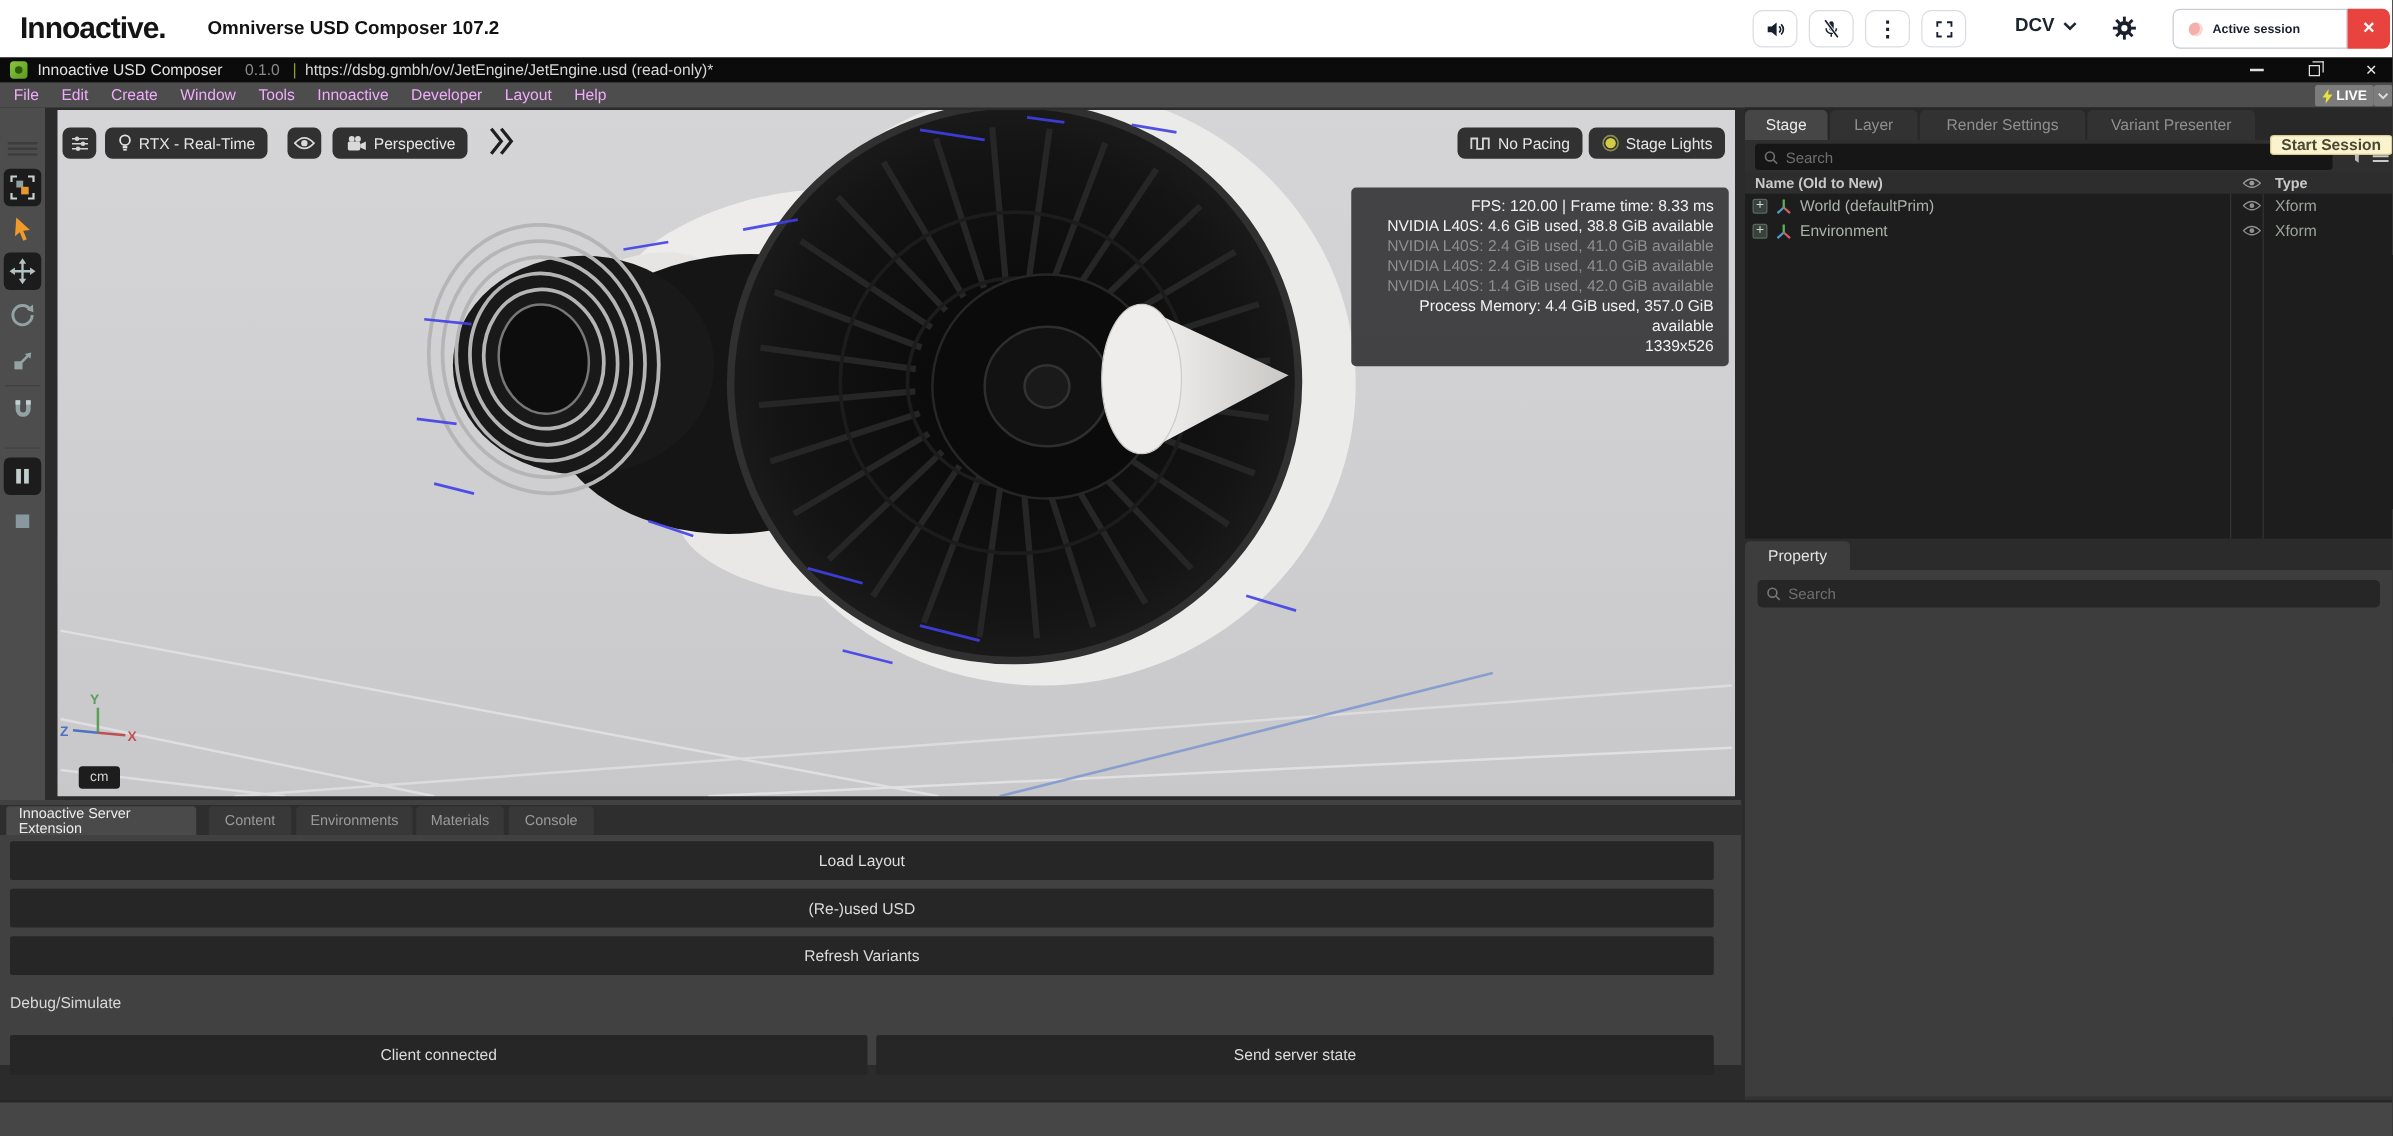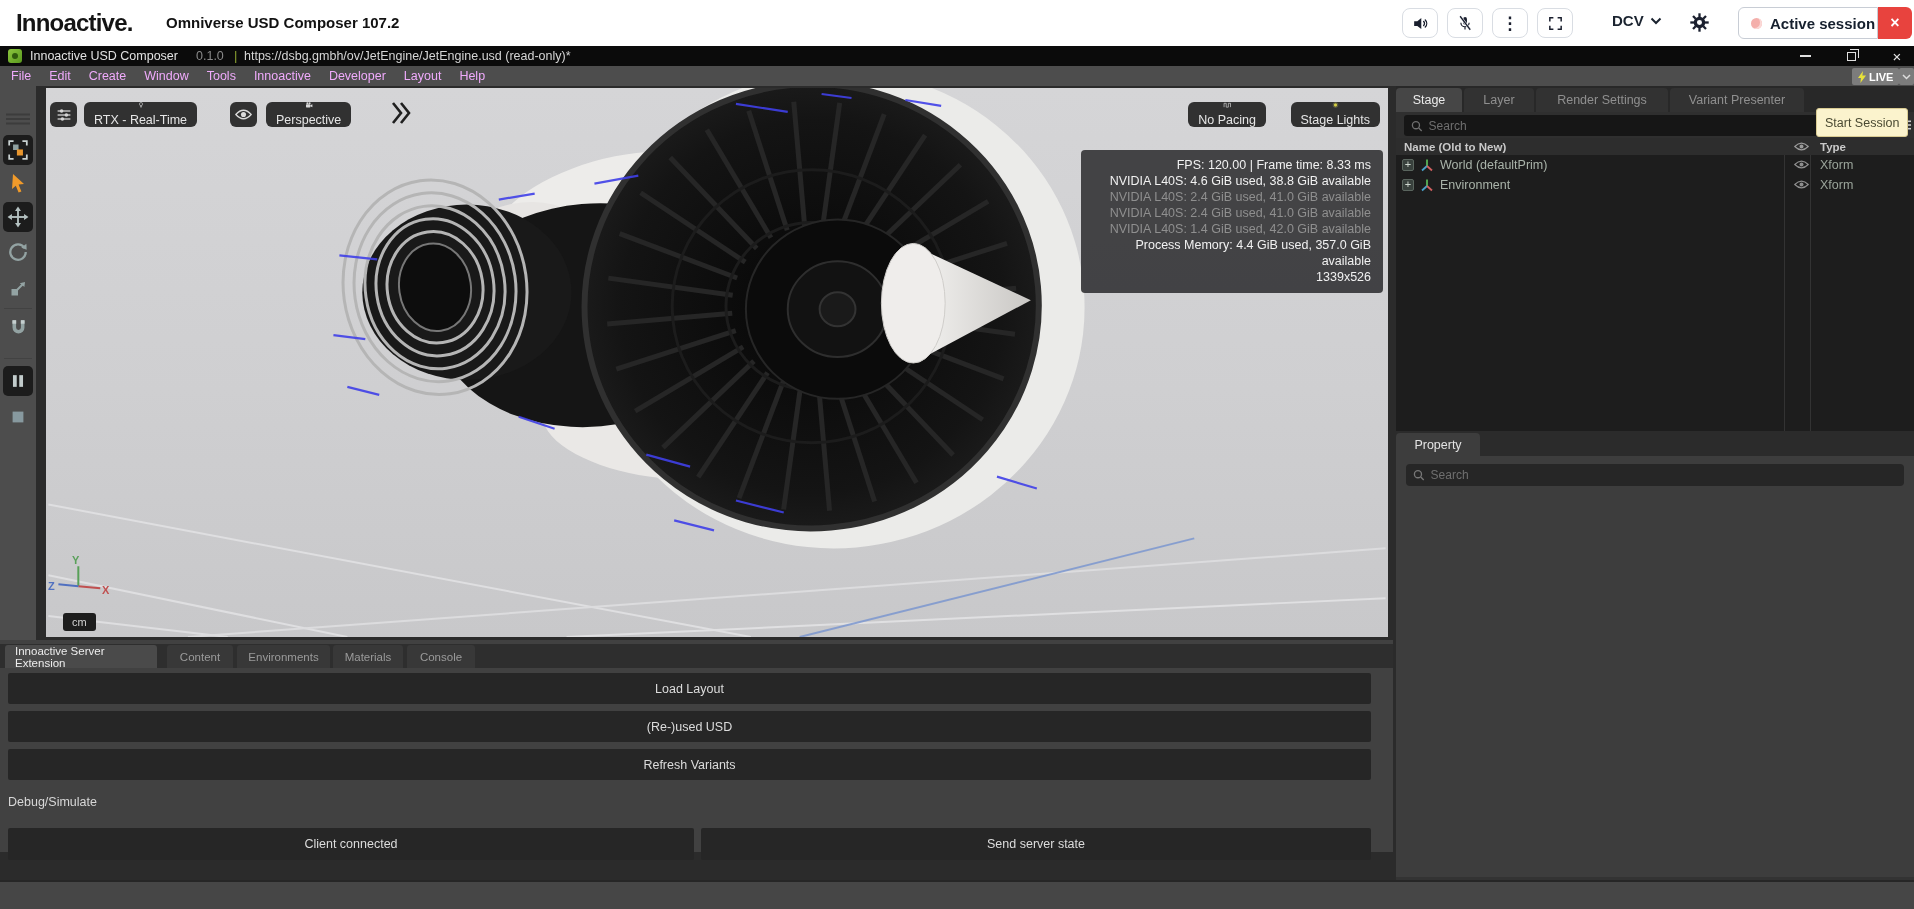--- a/index.html
+++ b/index.html
@@ -13,21 +13,21 @@
   .logo { left:16px; top:9px; font-size:24px; font-weight:700; color:#141414; letter-spacing:-0.8px; }
   .app-title { left:166px; top:14px; font-size:15px; font-weight:700; color:#121212; }
   .pb-btn { top:8px; width:36px; height:30px; border:1px solid #d9dde3; border-radius:8px;
             display:flex; align-items:center; justify-content:center; background:#fff; cursor:pointer; }
   .kebab-txt { font-size:17px; color:#1a1f2e; font-weight:700; line-height:1; }
   .dcv { left:1612px; top:12px; font-size:15px; font-weight:700; color:#1b2430; display:flex; align-items:center; gap:6px; }
   .gear-wrap { left:1688px; top:11px; }
   .session-pill { left:1738px; top:7px; width:140px; height:32px; background:#fff; border:1px solid #c8cdd5;
                   border-radius:6px 0 0 6px; display:flex; align-items:center; gap:8px; padding-left:12px; }
   .session-dot { width:11px; height:11px; border-radius:50%; background:#f4afab; box-shadow:inset -2px -1px 0 #fbd9d7; }
-  .session-label { font-size:15px; font-weight:700; color:#16202e; }
+  .session-label { font-size:10px; font-weight:700; color:#16202e; }
   .session-close { left:1878px; top:7px; width:34px; height:32px; background:#e8433e; border-radius:0 6px 6px 0;
                    color:#fff; font-size:16px; font-weight:700; display:flex; align-items:center; justify-content:center; cursor:pointer; }
 
   
   .titlebar { left:0; top:46px; width:1914px; height:20px; background:#0b0b0b; display:flex; align-items:center; }
   .tb-appicon { position:absolute; left:8px; top:49px; width:14px; height:14px; border-radius:3px;
                 background:linear-gradient(135deg,#8cc63e,#5a9a1f); }
   .tb-appicon::after { content:''; position:absolute; left:4px; top:4px; width:6px; height:6px; border-radius:50%;
                 background:#2f5a0d; }
   .tb-name { position:absolute; left:30px; top:49px; font-size:12.5px; color:#e2e2e2; }
@@ -54,21 +54,21 @@
   .left-toolbar { left:0; top:86px; width:36px; height:554px; background:#4d4d4d; }
   .tool { position:absolute; left:3px; width:30px; height:30px; display:flex; align-items:center; justify-content:center; cursor:pointer; }
   .tool.active { background:#1c1c1c; border-radius:5px; }
   .tb-sepline { position:absolute; left:4px; width:28px; height:1px; background:#424242; }
 
   
   .viewport { left:46px; top:88px; width:1342px; height:549px;
               background:linear-gradient(180deg,#d5d5d7 0%,#cfcfd1 55%,#c8c8ca 100%); overflow:hidden; }
   .vp-btn { position:absolute; top:14px; height:25px; background:rgba(26,26,26,0.88); border-radius:6px;
             display:flex; align-items:center; justify-content:center; gap:5px; color:#e6e6e6;
-            font-size:12.5px; padding:0 10px; cursor:pointer;flex-direction:column; }
+            font-size:12.5px; padding:0 10px; cursor:pointer; }
   .vp-btn.iconic { width:27px; padding:0; }
   .vp-chevrons { position:absolute; left:344px; top:12px; cursor:pointer; }
   .stats-box { position:absolute; right:5px; top:62px; width:302px; background:rgba(60,60,62,0.96);
                border-radius:4px; padding:7px 12px 8px; text-align:right; }
   .stats-box .row { font-size:12.5px; line-height:16px; color:#f1f1f1; }
   .stats-box .row.dim { color:#8f8f8f; }
   .unit-tip { position:absolute; left:17px; top:525px; background:#1d1d1d; color:#d2d2d2; font-size:11px;
               padding:3px 9px; border-radius:3px; }
   .axis-label { position:absolute; font-size:11px; font-weight:700; }
 
@@ -90,23 +90,23 @@
   .tree-body { position:absolute; left:0; top:69px; width:518px; height:276px; background:#1d1d1d; }
   .col-line { position:absolute; top:0; width:1px; height:276px; background:#333333; }
   .tree-row { position:absolute; left:0; width:518px; height:20px; display:flex; align-items:center; cursor:pointer; }
   .plus-box { position:absolute; left:6px; width:12px; height:12px; background:#39413d; border:1px solid #5a655e;
               border-radius:2px; display:flex; align-items:center; justify-content:center; }
   .plus-box::before { content:'+'; color:#cfd8d0; font-size:11px; line-height:1; margin-top:-1px; }
   .row-label { position:absolute; left:44px; font-size:12.5px; color:#a9b3a9; }
   .row-type { position:absolute; left:424px; font-size:12.5px; color:#9aa49a; }
   .row-eye { position:absolute; left:398px; top:4px; }
   .hdr-eye { position:absolute; left:398px; top:3px; }
-  .start-tooltip { position:absolute; left:420px; top:22px; height:29px; background:#fbf3cd; border:1px solid #d9cb92;
+  .start-tooltip { position:absolute; left:420px; top:22px; height:16px; background:#fbf3cd; border:1px solid #d9cb92;
                    border-radius:3px; color:#4a4a33; font-size:12.5px; display:flex; align-items:center;
-                   padding:0 8px; z-index:30; white-space:nowrap; }
+                   padding:0 8px; z-index:30; white-space:nowrap;font-weight:bold; }
   .prop-tabrow { position:absolute; left:0; top:345px; width:518px; height:25px; background:#2b2b2b; }
   .prop-tab { position:absolute; left:0; top:2px; width:84px; height:23px; background:#3d3d3d; color:#e3e3e3;
               font-size:12.5px; display:flex; align-items:center; justify-content:center; border-radius:4px 4px 0 0; cursor:pointer; }
   .prop-body { position:absolute; left:0; top:370px; width:518px; height:421px; background:#3d3d3d; }
 
   
   .bottom-panel { left:0; top:640px; width:1393px; height:212px; background:#414141; }
   .bp-tabrow { position:absolute; left:0; top:4px; width:1393px; height:24px; background:#2e2e2e; }
   .bp-tab { position:absolute; top:1px; height:23px; background:#383838; color:#9b9b9b; font-size:11.5px;
             display:flex; align-items:center; justify-content:center; border-radius:3px 3px 0 0; cursor:pointer; padding:0 10px; }

